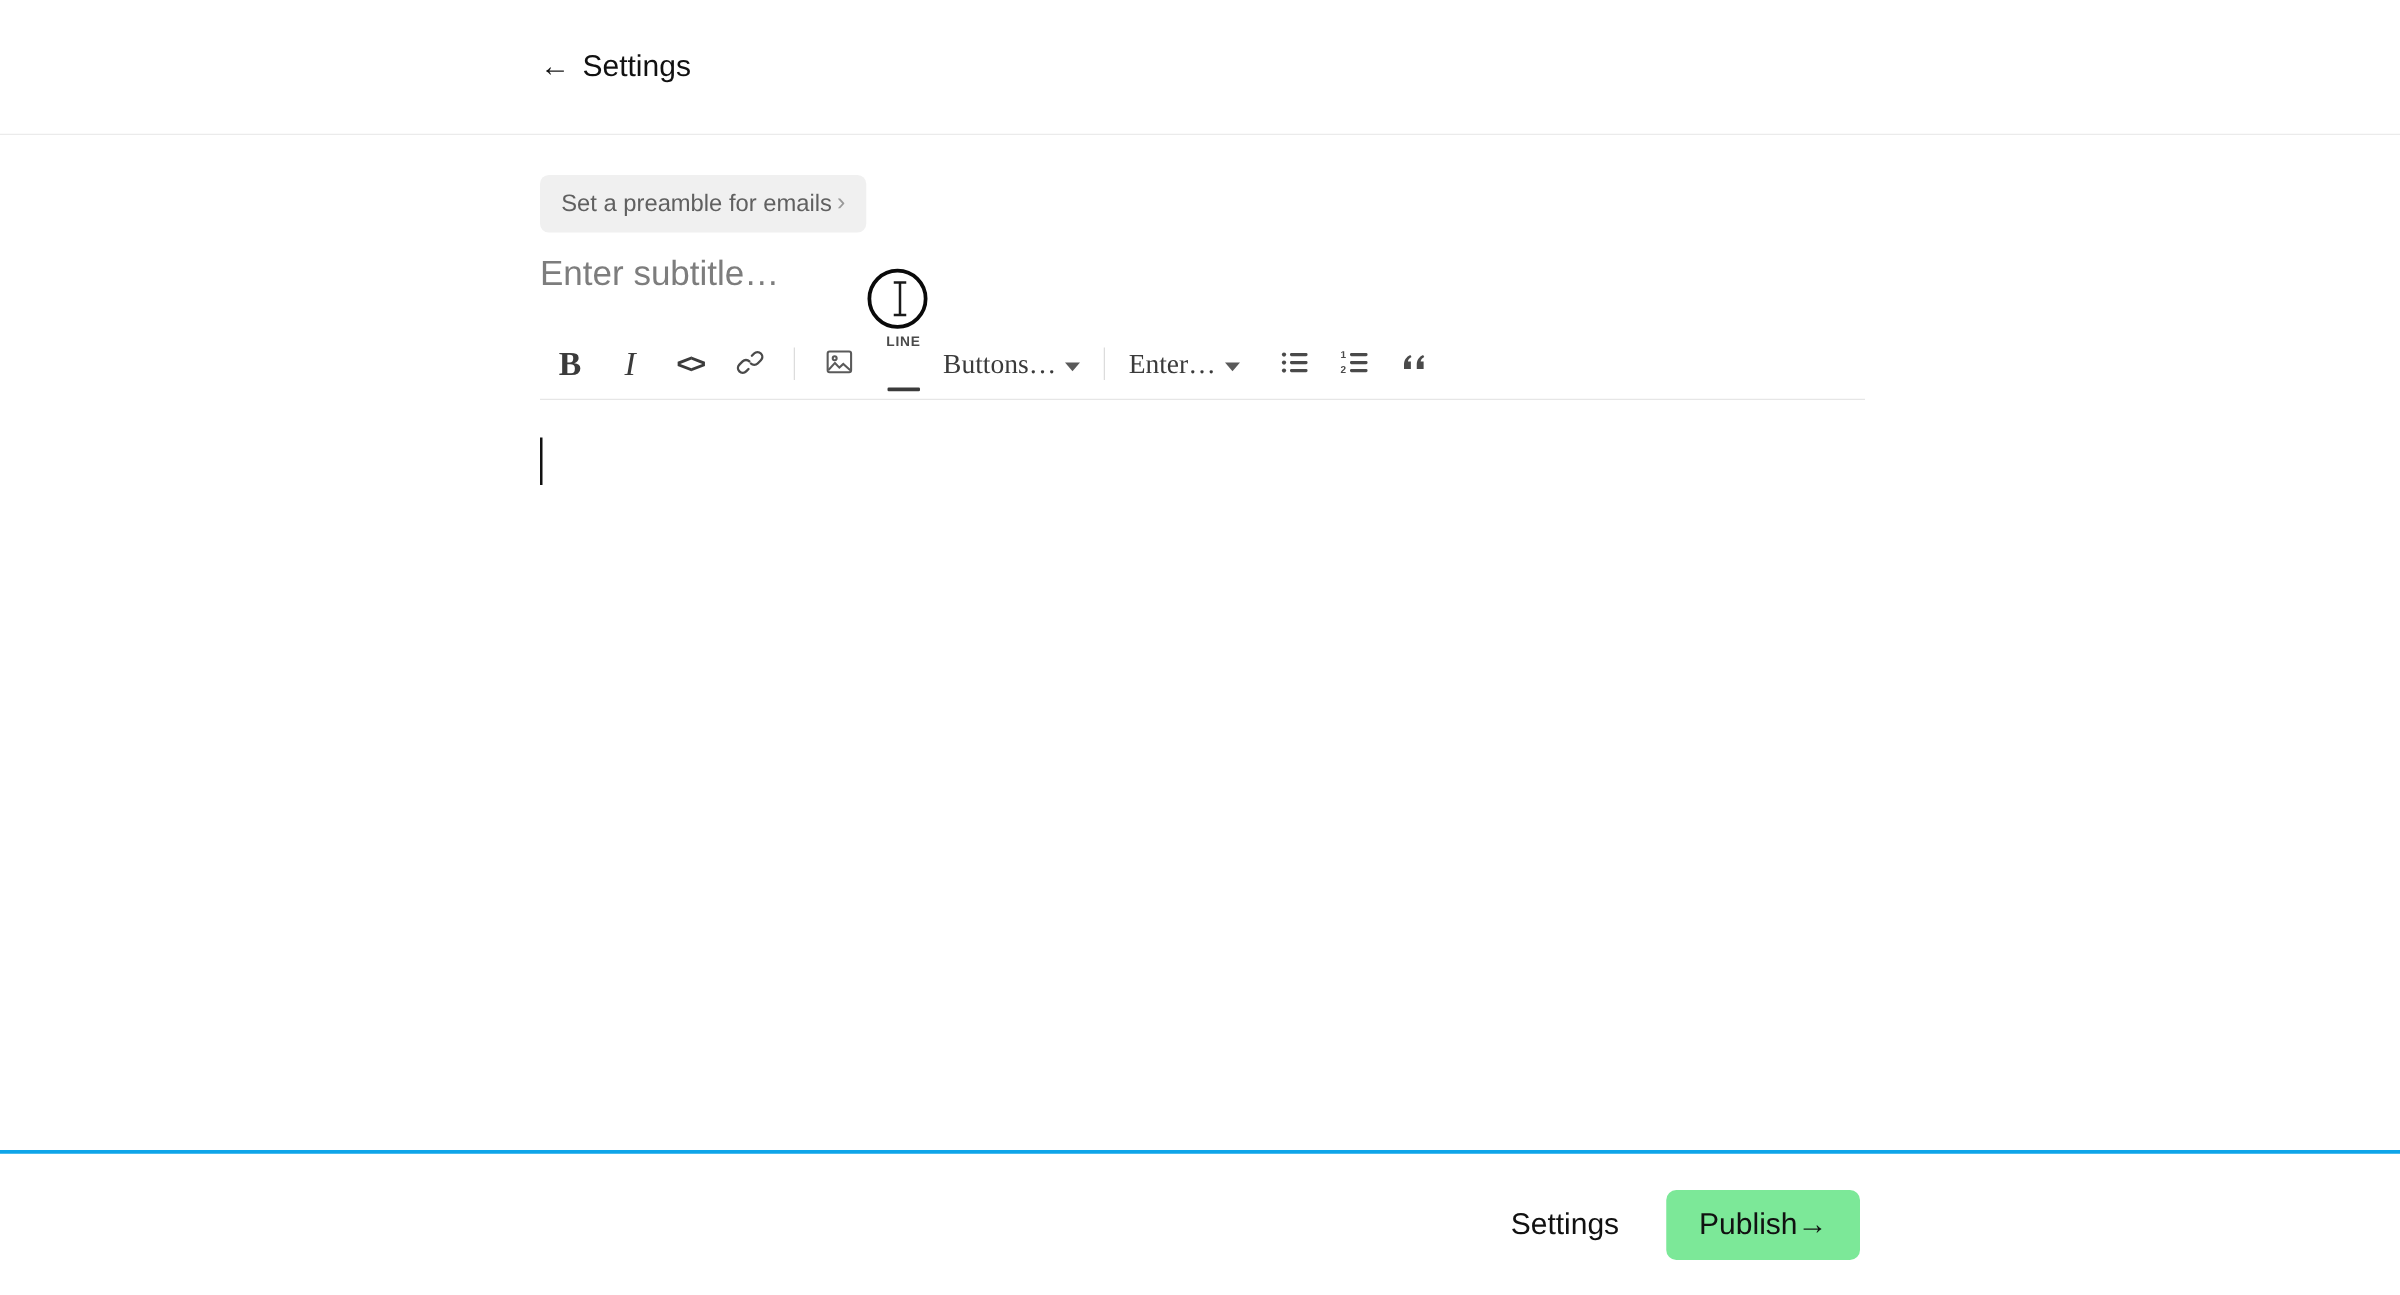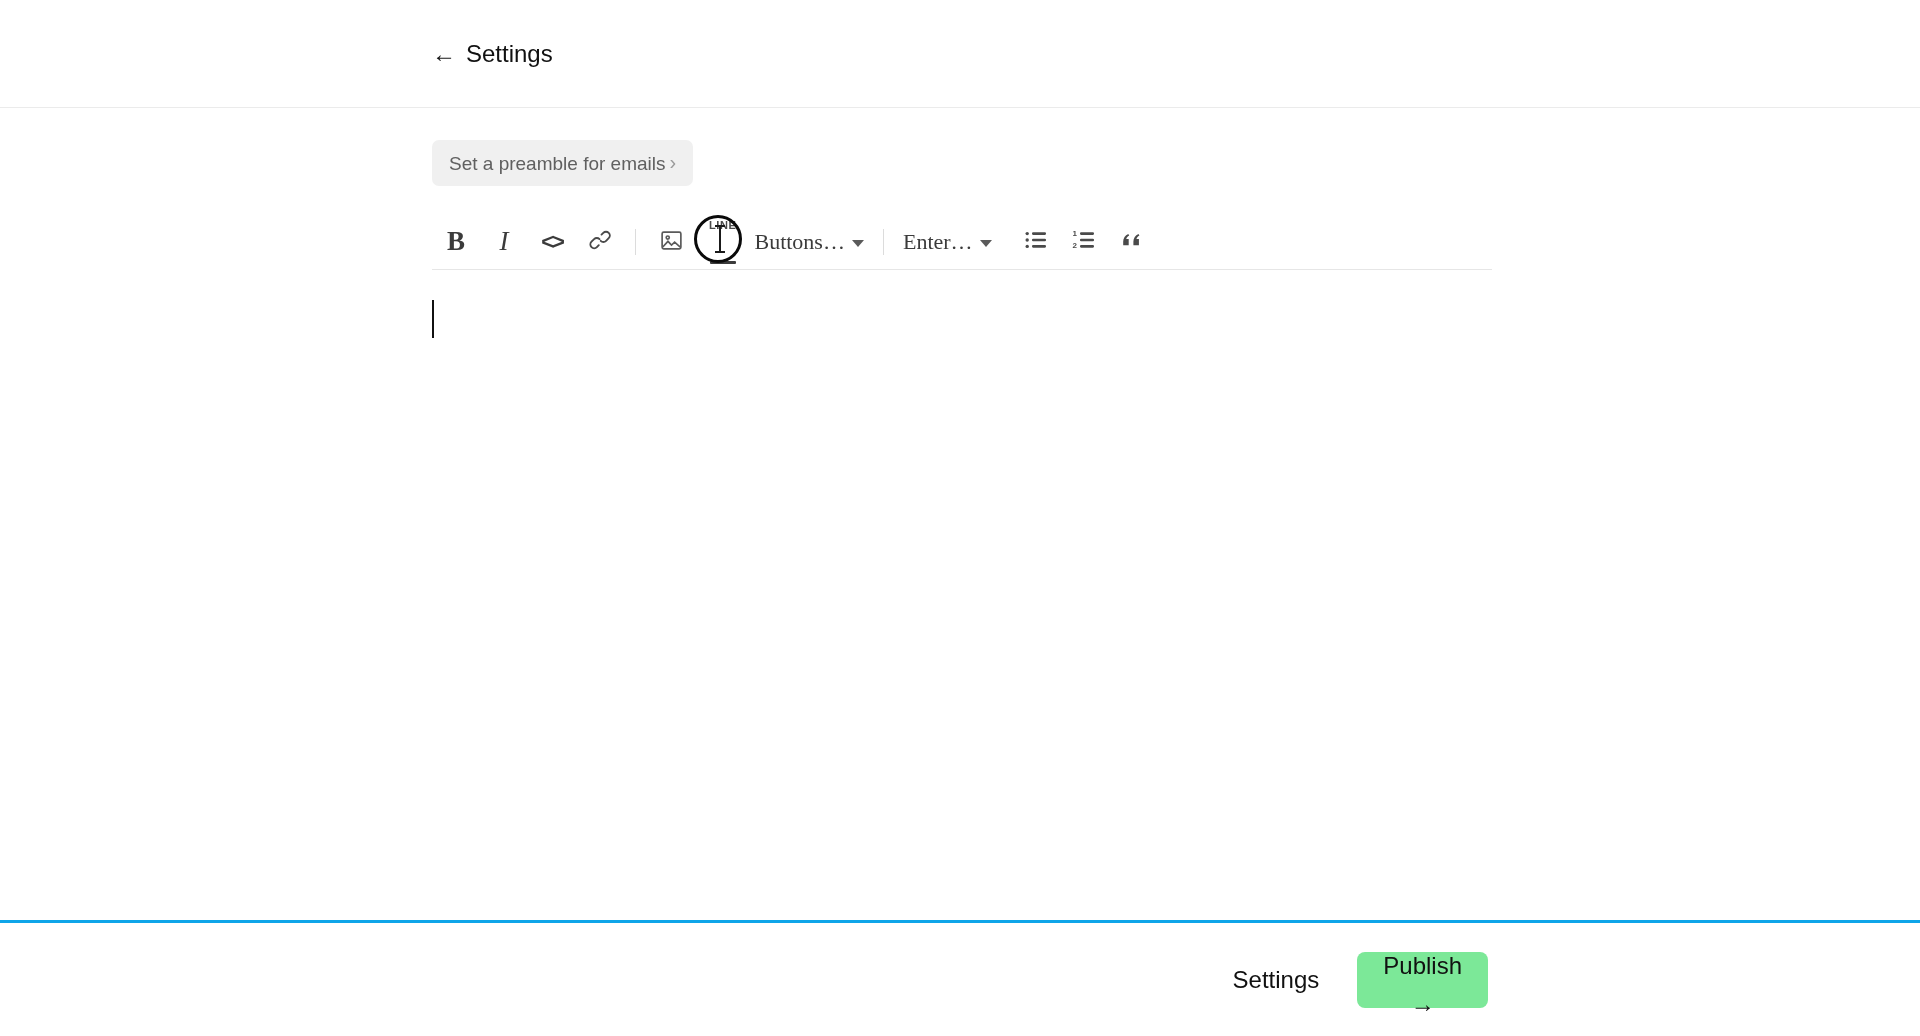--- a/index.html
+++ b/index.html
@@ -249,24 +249,22 @@
     background: #7ce898;
     border: none;
     border-radius: 8px;
     color: #111111;
     font-size: 24px;
     font-family: "Liberation Sans", sans-serif;
     padding: 0 26px;
     height: 56px;
     display: inline-flex;
     align-items: center;
-    gap: 12px;
     cursor: pointer;
     white-space: nowrap;
-    flex-direction: column;
   }
   .publish-arrow { font-size: 24px; line-height: 1; }
 
   
   .cursor-ring {
     position: absolute;
     left: 694px;
     top: 215px;
     width: 48px;
     height: 48px;
@@ -303,20 +301,21 @@
 
   <div class="main">
     <div class="editor-col">
 
       <button class="preamble-pill">
         <span>Set a preamble for emails</span>
         <span class="chev">›</span>
       </button>
 
 
+      <div class="doc-subtitle">Enter subtitle…</div>
 
       
       <div class="toolbar">
 
         <button class="tb-btn bold-btn">
           <span>B</span>
         </button>
 
         <button class="tb-btn italic-btn">
           <span>I</span>

